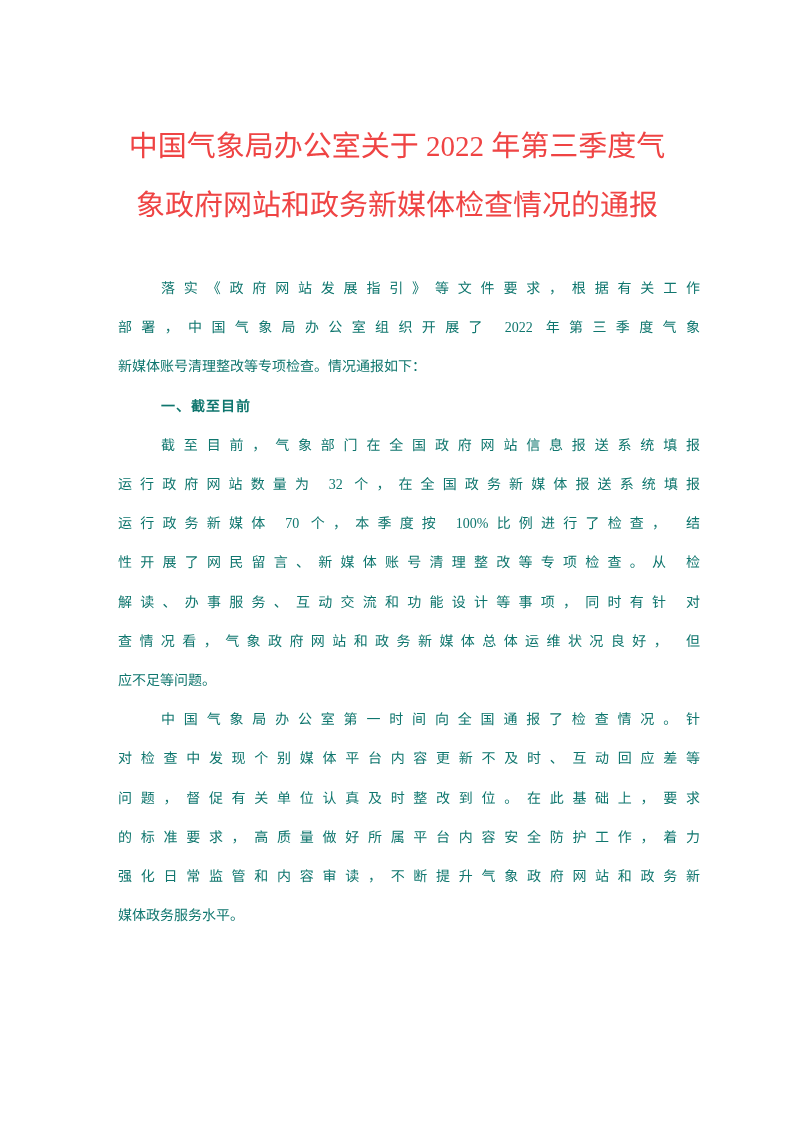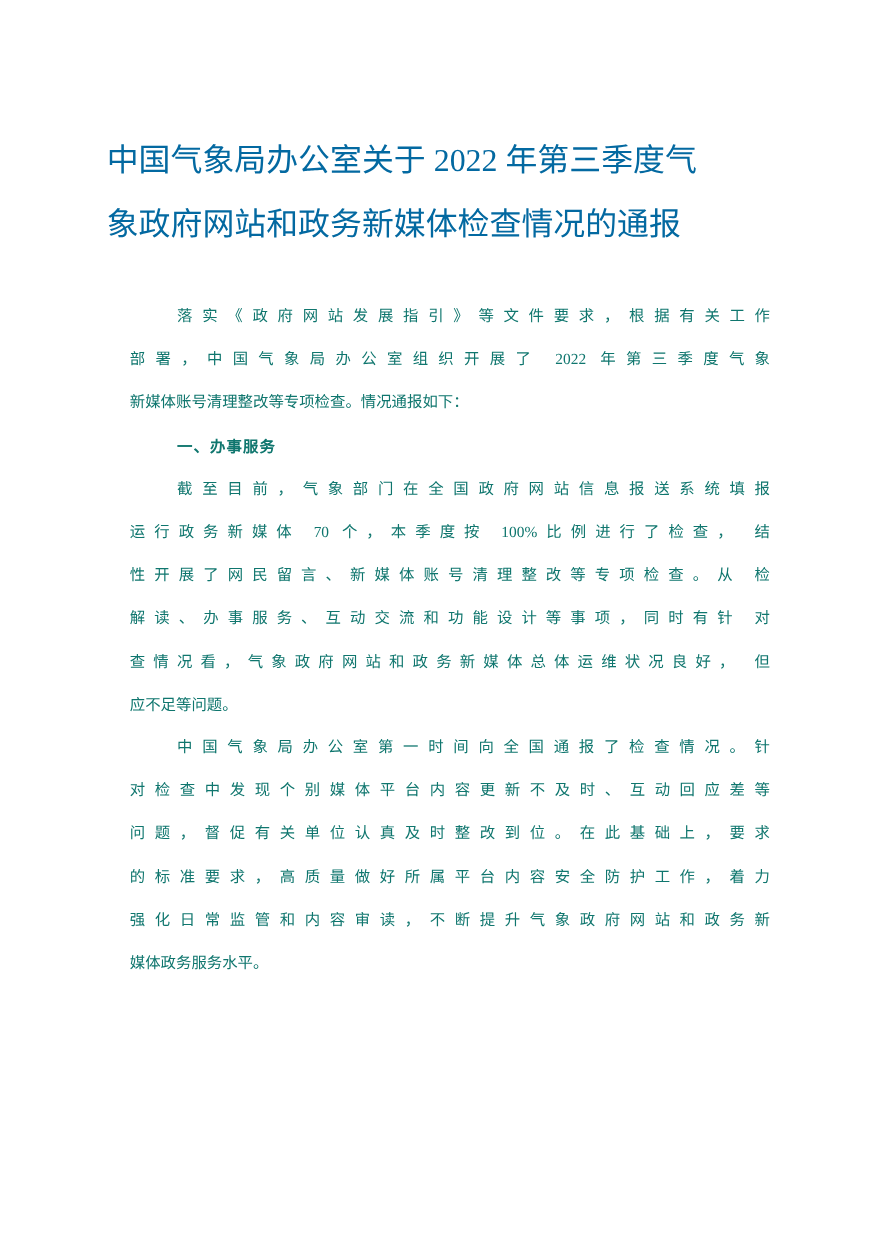--- a/index.html
+++ b/index.html
@@ -13,26 +13,26 @@
     height: 1122px;
     background: #ffffff;
     overflow: hidden;
     color: #1e1e1e;
   }
   .doc-title {
     position: absolute;
     top: 117px;
     left: 97px;
     width: 600px;
-    text-align: left;
+    text-align: center;
     font-family: "Liberation Serif", "DejaVu Serif", serif;
     font-size: 29px;
     line-height: 59px;
     font-weight: 400;
-    color: #0369a1;
+    color: #ef4444;
   }
   .title-line {
     white-space: nowrap;
   }
   .doc-body {
     position: absolute;
     top: 269px;
     left: 118px;
     width: 582px;
     font-family: "Liberation Serif", "DejaVu Serif", serif;
@@ -69,23 +69,24 @@
     <div class="title-line">中国气象局办公室关于 2022 年第三季度气</div>
     <div class="title-line">象政府网站和政务新媒体检查情况的通报</div>
   </header>
 
   <main class="doc-body">
 
     <div class="line fill indent">落实《政府网站发展指引》等文件要求，根据有关工作</div>
     <div class="line fill">部署，中国气象局办公室组织开展了 2022 年第三季度气象</div>
     <div class="line">新媒体账号清理整改等专项检查。情况通报如下：</div>
 
-    <div class="line heading indent">一、办事服务</div>
+    <div class="line heading indent">一、截至目前</div>
 
     <div class="line fill indent">截至目前，气象部门在全国政府网站信息报送系统填报</div>
+    <div class="line fill">运行政府网站数量为 32 个，在全国政务新媒体报送系统填报</div>
     <div class="line fill">运行政务新媒体 70 个，本季度按 100%比例进行了检查， 结</div>
     <div class="line fill">性开展了网民留言、新媒体账号清理整改等专项检查。从 检</div>
     <div class="line fill">解读、办事服务、互动交流和功能设计等事项，同时有针 对</div>
     <div class="line fill">查情况看，气象政府网站和政务新媒体总体运维状况良好， 但</div>
     <div class="line">应不足等问题。</div>
 
     <div class="line fill indent">中国气象局办公室第一时间向全国通报了检查情况。针</div>
     <div class="line fill">对检查中发现个别媒体平台内容更新不及时、互动回应差等</div>
     <div class="line fill">问题，督促有关单位认真及时整改到位。在此基础上，要求</div>
     <div class="line fill">的标准要求，高质量做好所属平台内容安全防护工作，着力</div>

